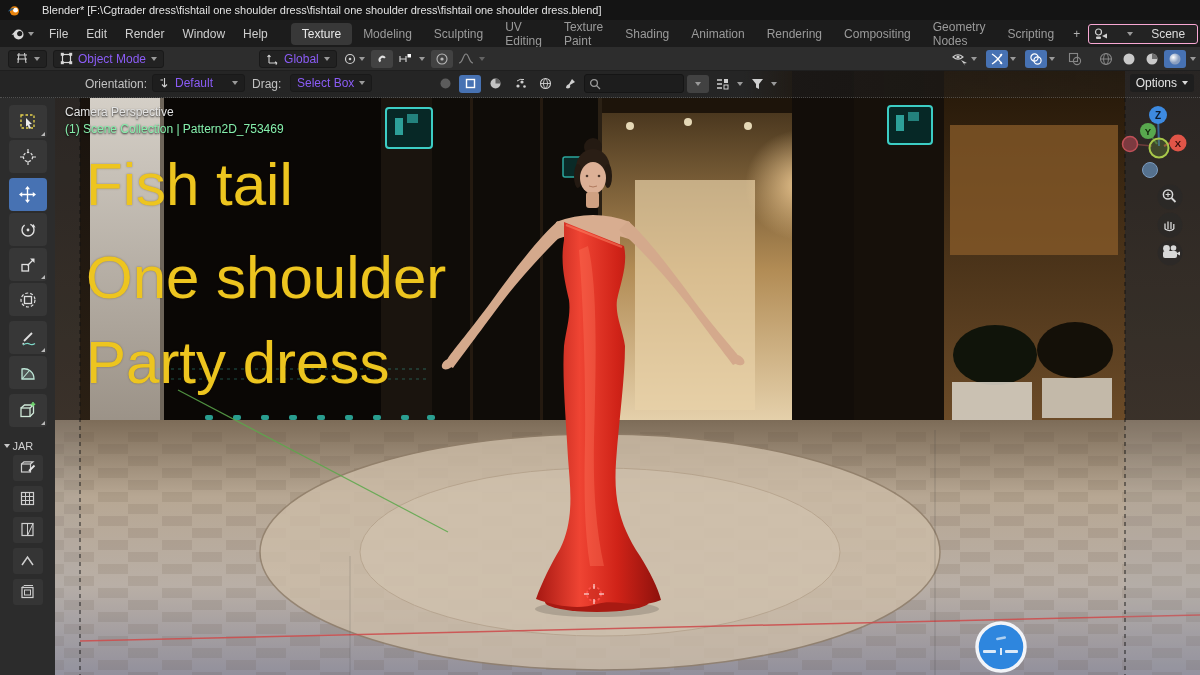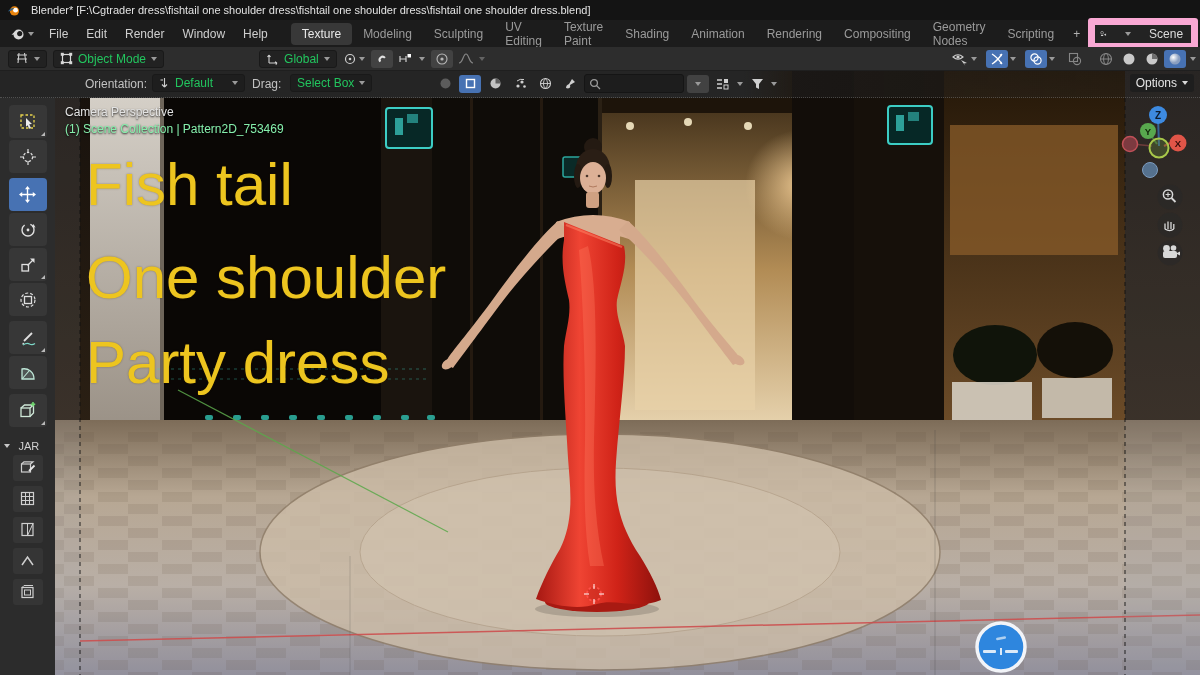--- a/index.html
+++ b/index.html
@@ -1,36 +1,36 @@
 <!DOCTYPE html>
 <html><head>
 <meta charset="utf-8">
 <style>
   html,body{margin:0;padding:0;background:#000;}
   *{box-sizing:border-box;font-family:"Liberation Sans",sans-serif;}
   #app{position:relative;width:1200px;height:675px;background:#101010;overflow:hidden;color:#c8c8c8;}
 
   
-  .titlebar{position:absolute;left:0;top:0;width:1200px;height:20px;background:#141414;display:flex;align-items:center;padding-left:7px;gap:11px;}
+  .titlebar{position:absolute;left:0;top:0;width:1200px;height:20px;background:#141414;display:flex;align-items:center;padding-left:7px;gap:22px;}
   .titlebar span{font-size:11px;color:#e2e2e2;white-space:nowrap;}
 
   
   .menubar{position:absolute;left:0;top:20px;width:1200px;height:27px;background:#1c1c1c;display:flex;align-items:center;font-size:12px;}
   .menubar .logo-btn{padding:2px 6px 2px 10px;display:flex;align-items:center;gap:3px;}
   .menu-item{padding:4px 9px;color:#cfcfcf;cursor:default;}
   .tabs{display:flex;align-items:center;margin-left:14px;}
   .tab{padding:4px 11px;color:#9b9b9b;border-radius:4px 4px 0 0;}
   .tab.active{background:#383838;color:#e8e8e8;border-radius:4px;}
   .tab.add{color:#b0b0b0;padding:4px 8px;}
-  .scene-chip{margin-left:auto;margin-right:4px;display:flex;align-items:center;gap:18px;background:#232323;border:7px solid #f9a8d4;border-radius:3px;padding:2px 8px 2px 5px;min-width:110px;}
+  .scene-chip{margin-left:auto;margin-right:4px;display:flex;align-items:center;gap:18px;background:#232323;border:1px solid #f9a8d4;border-radius:3px;padding:2px 8px 2px 5px;min-width:110px;}
   .scene-chip span{color:#dcdcdc;}
 
   
   .vheader{position:absolute;left:0;top:47px;width:1200px;height:24px;background:#2d2d2d;display:flex;align-items:center;font-size:12px;border-bottom:1px solid #1f1f1f;}
-  .chip{background:#222;border:1px solid #191919;border-radius:3px;display:inline-flex;align-items:center;gap:5px;padding:1px 6px;color:#22c55e;height:18px;}
+  .chip{background:#222;border:1px solid #191919;border-radius:3px;display:inline-flex;align-items:center;gap:5px;padding:1px 6px;color:#8b5cf6;height:18px;}
   .chev{width:0;height:0;border-left:3.5px solid transparent;border-right:3.5px solid transparent;border-top:4px solid #9a9a9a;}
   .hmenu{padding:3px 9px;color:#cdcdcd;}
   .tilebtn{width:22px;height:18px;border-radius:3px;display:inline-flex;align-items:center;justify-content:center;}
   .tilebtn.on{background:#4772b3;}
   .tilebtn.lit{background:#424242;}
   .tilebtn.dim svg{opacity:.55;}
   .grp{display:inline-flex;align-items:center;gap:2px;margin-left:6px;}
 
   
   .viewport{position:absolute;left:0;top:71px;width:1200px;height:604px;background:#0d0a08;overflow:hidden;text-decoration:underline;}
@@ -45,21 +45,21 @@
   .iconrow{position:absolute;left:434px;top:3px;display:flex;align-items:center;gap:3px;}
   .searchpill{display:inline-flex;align-items:center;background:#1d1d1d;border:1px solid #151515;border-radius:3px;height:19px;width:100px;padding-left:4px;gap:4px;}
   .opt-chip{position:absolute;right:6px;top:3px;background:rgba(82,82,82,.8);border:none;color:#e4e4e4;}
 
   
   .toolcol{position:absolute;left:0;top:27px;width:55px;height:577px;background:#2c2c2c;z-index:4;display:flex;flex-direction:column;align-items:center;padding-top:6px;}
   .toolbtn{width:38px;height:33px;margin:1px 0;background:#373737;border-radius:4px;display:flex;align-items:center;justify-content:center;position:relative;}
   .toolbtn.gap{margin-top:4px;}
   .toolbtn.active{background:#4772b3;}
   .toolbtn.corner::after{content:"";position:absolute;right:2px;bottom:2px;border-left:4px solid transparent;border-bottom:4px solid #b9b9b9;}
-  .addon-head{margin-top:12px;display:flex;align-items:center;gap:9px;color:#d0d0d0;font-size:11px;width:48px;}
+  .addon-head{margin-top:12px;display:flex;align-items:center;gap:3px;color:#d0d0d0;font-size:11px;width:48px;}
   .addonbtn{width:30px;height:26px;margin:2.5px 0;background:#353535;border-radius:3px;display:flex;align-items:center;justify-content:center;}
 
   
   .vp-label{position:absolute;z-index:3;color:#e3e3e3;font-size:12px;text-shadow:0 1px 2px rgba(0,0,0,.9);white-space:nowrap;}
   .caption{position:absolute;left:86px;z-index:3;font-size:60px;color:#edc51f;white-space:nowrap;text-shadow:0 0 2px rgba(60,40,0,.4);}
 
   .gizmo{position:absolute;right:0;top:28px;z-index:4;}
 </style>
 </head>
 <body>

